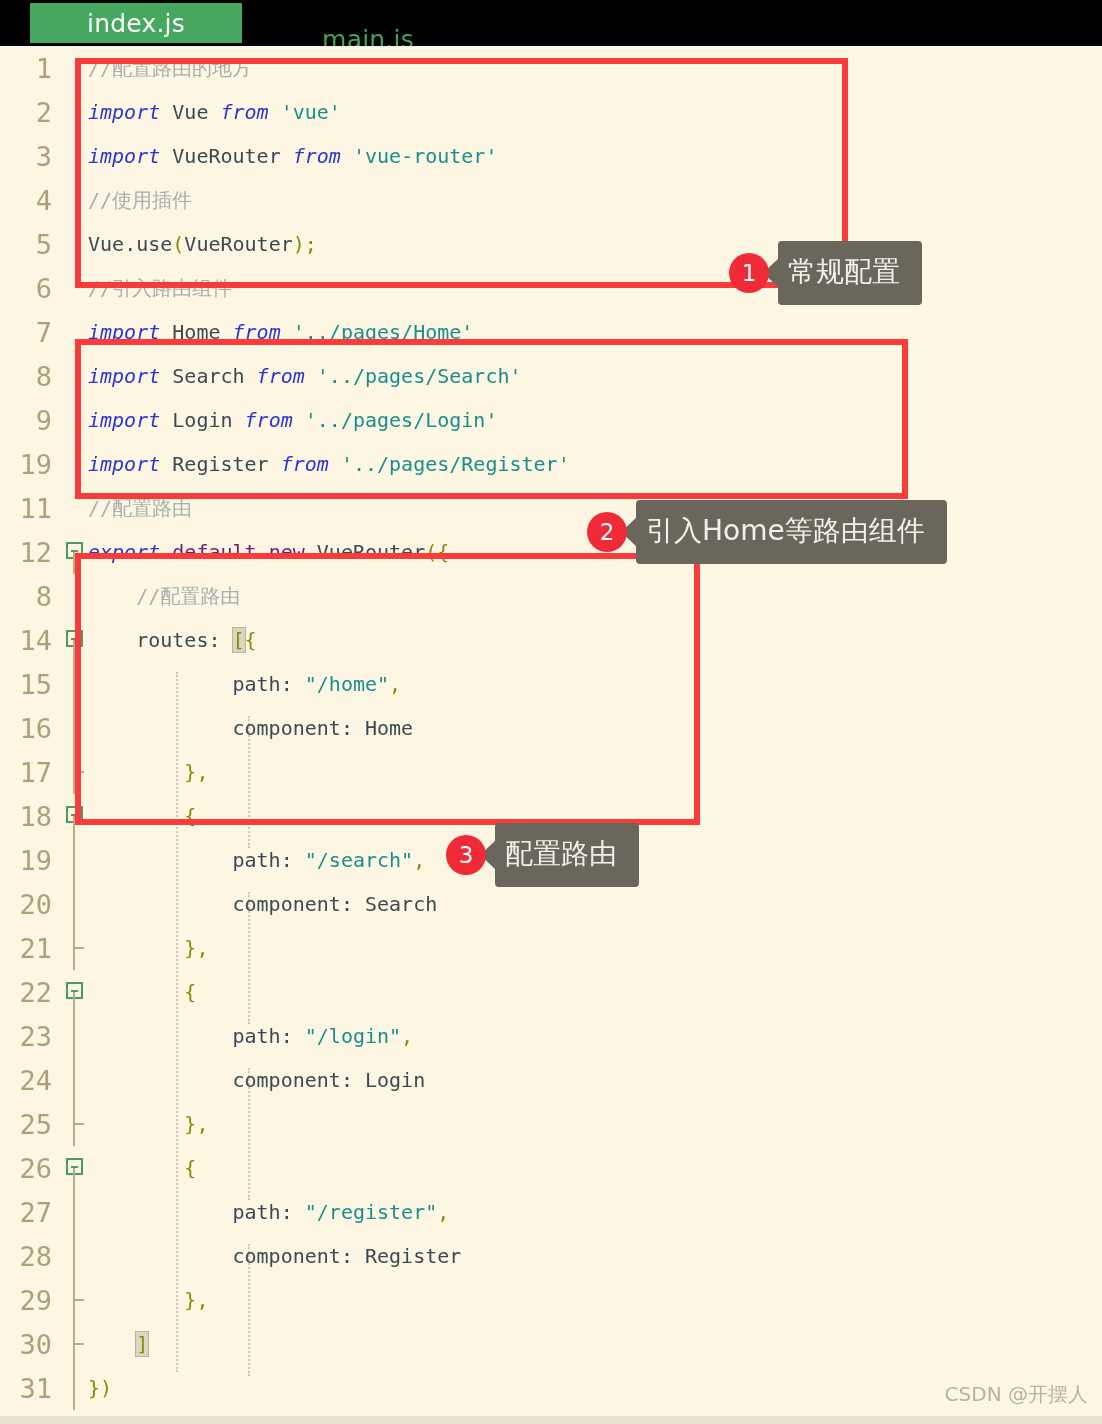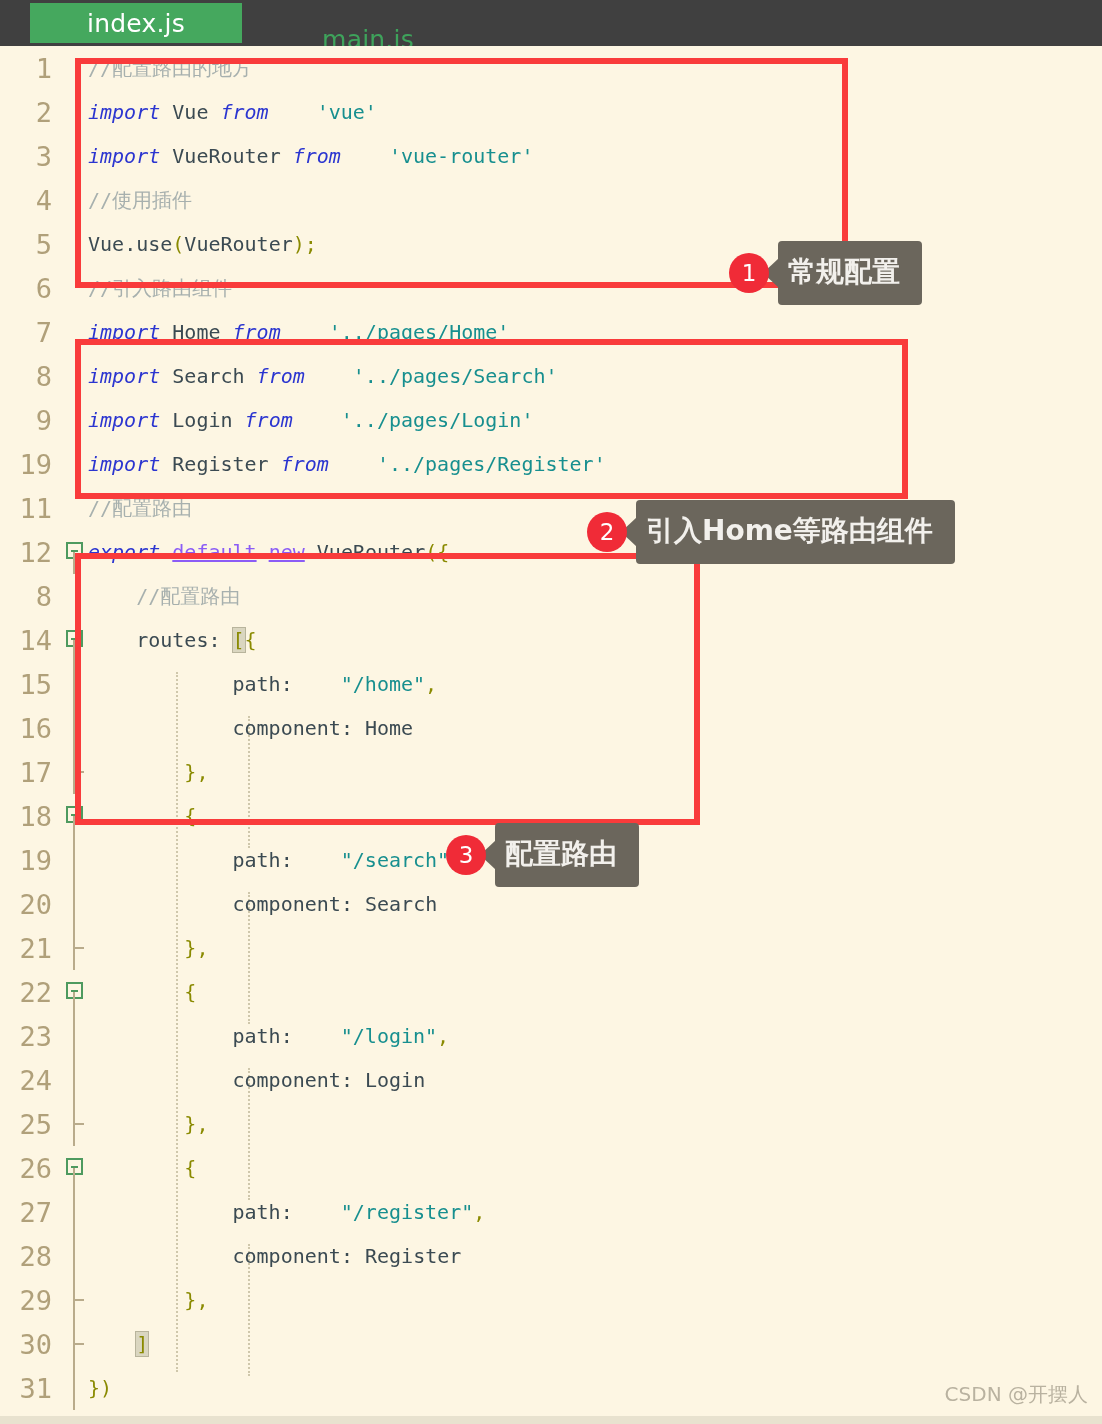--- a/index.html
+++ b/index.html
@@ -11,21 +11,21 @@
     width: 1102px; height: 1424px;
     position: relative;
     overflow: hidden;
     font-family: "DejaVu Sans Mono", monospace;
   }
 
   
   #tabbar {
     position: absolute; left: 0; top: 0;
     width: 1102px; height: 46px;
-    background: #404040;
+    background: #000000;
     display: flex; align-items: stretch;
   }
   .tab {
     display: flex; align-items: center; justify-content: center;
     font-family: "DejaVu Sans", sans-serif;
     font-size: 25px;
     letter-spacing: .2px;
   }
   .tab.active {
     position: absolute; left: 30px; top: 3px;
@@ -93,23 +93,23 @@
     font-size: 20px;
     color: #3b4a52;
     letter-spacing: 0px;
     position: relative;
   }
 
   
   .k-com  { color: #a7b0ae; }            
   .k-kw   { color: #2b35d0; font-style: italic; }  
   .k-id   { color: #3b4a52; }            
-  .k-str  { color: #178f8f; margin-left: 36px; }            
+  .k-str  { color: #178f8f; }            
   .k-opr  { color: #8a8a00; }            
-  .k-def  { color: #8b5cf6; text-decoration: underline; }            
+  .k-def  { color: #701a75; }            
   .k-hl   { background: #dad6c0; outline: 1px solid #b8b49c; }
 
   
   .guide {
     position: absolute;
     width: 0; border-left: 2px dotted #cfc7ab;
     z-index: 0;
   }
 
   
@@ -123,21 +123,21 @@
   
   .callout { position: absolute; z-index: 8; display: flex; align-items: center; }
   .badge {
     width: 40px; height: 40px; border-radius: 50%;
     background: #f02b37; color: #fff;
     font-family: "DejaVu Sans", sans-serif;
     font-size: 23px;
     display: flex; align-items: center; justify-content: center;
     z-index: 10;
   }
-  .tipwrap { position: relative; margin-left: -6px; display: flex; align-items: center; font-weight: bold; }
+  .tipwrap { position: relative; margin-left: -6px; display: flex; align-items: center; }
   .tipwrap .arrow {
     width: 0; height: 0;
     border-top: 15px solid transparent;
     border-bottom: 15px solid transparent;
     border-right: 16px solid #6b665c;
     z-index: 9;
   }
   .tip {
     background: #6b665c;
     color: #f2f0ec;

